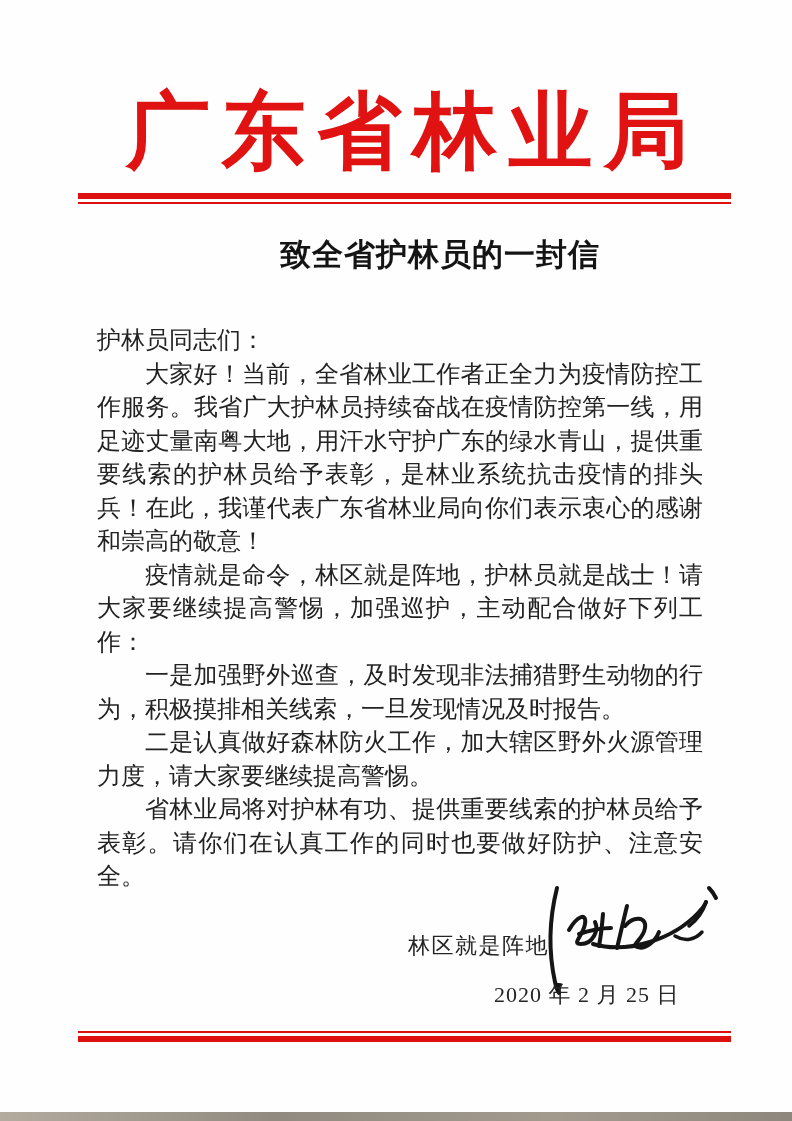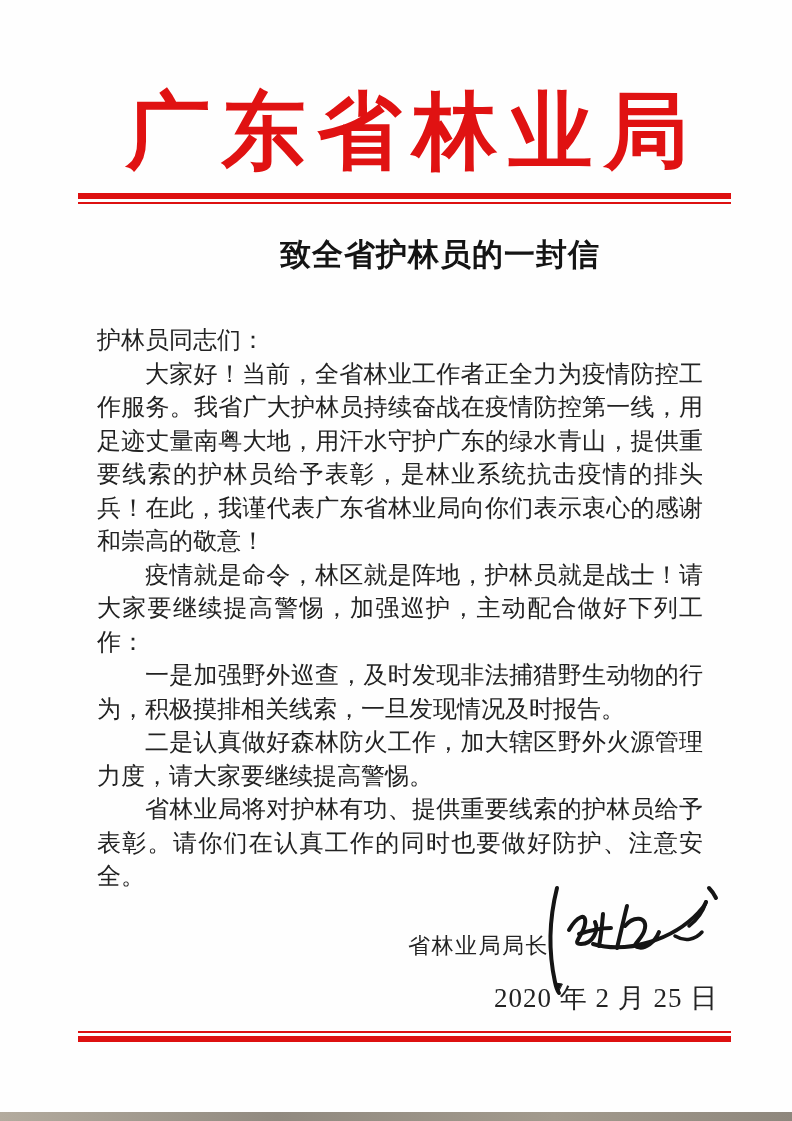--- a/index.html
+++ b/index.html
@@ -85,21 +85,21 @@
     position: absolute;
     top: 878px;
     left: 535px;
     width: 190px;
     height: 118px;
   }
   .date-line {
     position: absolute;
     top: 980px;
     left: 494px;
-    font-size: 27px;
+    font-size: 22px;
     letter-spacing: 1px;
     color: #242424;
   }
 
   
   .scan-edge {
     position: absolute;
     left: 0;
     bottom: 0;
     width: 100%;
@@ -128,21 +128,21 @@
 
   <div class="letter-body">
     <p class="salutation">护林员同志们：</p>
     <p>大家好！当前，全省林业工作者正全力为疫情防控工作服务。我省广大护林员持续奋战在疫情防控第一线，用足迹丈量南粤大地，用汗水守护广东的绿水青山，提供重要线索的护林员给予表彰，是林业系统抗击疫情的排头兵！在此，我谨代表广东省林业局向你们表示衷心的感谢和崇高的敬意！</p>
     <p>疫情就是命令，林区就是阵地，护林员就是战士！请大家要继续提高警惕，加强巡护，主动配合做好下列工作：</p>
     <p>一是加强野外巡查，及时发现非法捕猎野生动物的行为，积极摸排相关线索，一旦发现情况及时报告。</p>
     <p>二是认真做好森林防火工作，加大辖区野外火源管理力度，请大家要继续提高警惕。</p>
     <p>省林业局将对护林有功、提供重要线索的护林员给予表彰。请你们在认真工作的同时也要做好防护、注意安全。</p>
   </div>
 
-  <div class="signer-title">省林业局局长</div>
+  <div class="signer-title">林区就是阵地</div>
 
   <svg class="signature" viewBox="0 0 190 118" xmlns="http://www.w3.org/2000/svg" fill="none" stroke="#151515" stroke-linecap="round" stroke-linejoin="round">
     <path d="M22,10 C15,38 13,72 20,104 C21,109 22,112 24,115" stroke-width="4"></path>
     <path d="M24,112 l-4,-7 l7,1 z" fill="#151515" stroke-width="1"></path>
     <path d="M34,52 C42,38 52,34 50,46 C48,58 36,66 46,66 C58,66 64,52 60,44" stroke-width="4"></path>
     <path d="M44,56 C56,52 66,50 76,50" stroke-width="4"></path>
     <path d="M68,36 C67,48 66,58 64,68" stroke-width="4"></path>
     <path d="M92,28 C88,44 85,58 82,70" stroke-width="4"></path>
     <path d="M90,48 C98,38 112,38 110,50 C108,62 96,66 102,69 C110,72 120,64 124,54" stroke-width="4"></path>
     <path d="M58,66 C92,76 138,62 164,34 C168,30 170,27 171,24" stroke-width="4"></path>

